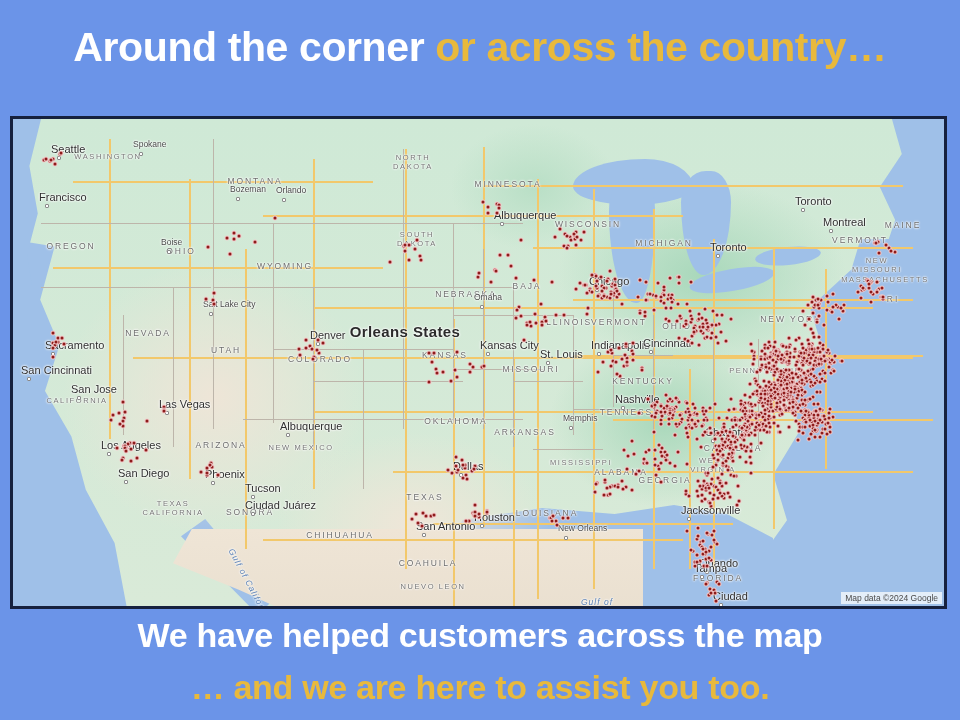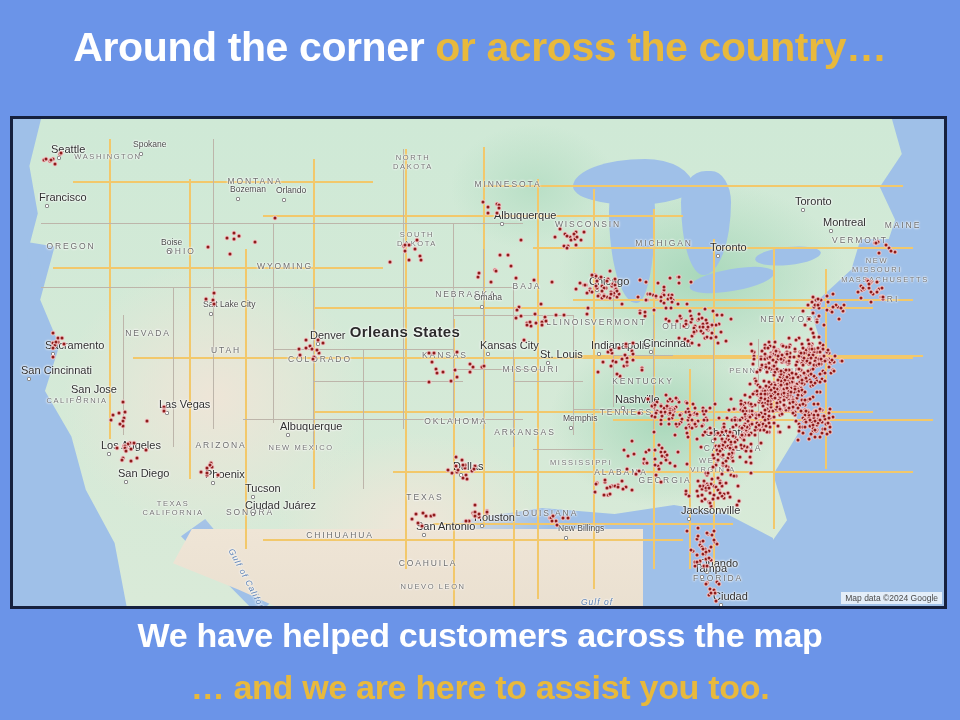--- a/index.html
+++ b/index.html
@@ -458,21 +458,21 @@
         <div class="lbl lbl-city-sm" style="left: 550px; top: 294px;">Memphis</div>
         <div class="citymark" style="left: 556px; top: 307px;"></div>
         <div class="lbl lbl-city" style="left: 692px; top: 307px;">Charlotte</div>
         <div class="citymark" style="left: 698px; top: 320px;"></div>
         <div class="lbl lbl-city" style="left: 440px; top: 341px;">Dallas</div>
         <div class="citymark" style="left: 446px; top: 354px;"></div>
         <div class="lbl lbl-city" style="left: 461px; top: 392px;">Houston</div>
         <div class="citymark" style="left: 467px; top: 405px;"></div>
         <div class="lbl lbl-city" style="left: 403px; top: 401px;">San Antonio</div>
         <div class="citymark" style="left: 409px; top: 414px;"></div>
-        <div class="lbl lbl-city-sm" style="left: 545px; top: 404px;">New Billings</div>
+        <div class="lbl lbl-city-sm" style="left: 545px; top: 404px;">New Orleans</div>
         <div class="citymark" style="left: 551px; top: 417px;"></div>
         <div class="lbl lbl-city" style="left: 668px; top: 385px;">Jacksonville</div>
         <div class="citymark" style="left: 674px; top: 398px;"></div>
         <div class="lbl lbl-city" style="left: 686px; top: 438px;">Orlando</div>
         <div class="citymark" style="left: 692px; top: 451px;"></div>
         <div class="lbl lbl-city" style="left: 681px; top: 443px;">Tampa</div>
         <div class="citymark" style="left: 687px; top: 456px;"></div>
         <div class="lbl lbl-city" style="left: 700px; top: 471px;">Ciudad</div>
         <div class="citymark" style="left: 706px; top: 484px;"></div>
         <div class="lbl lbl-water" style="left: 218px; top: 425px; transform: rotate(62deg); transform-origin: left center;">Gulf of California</div>

